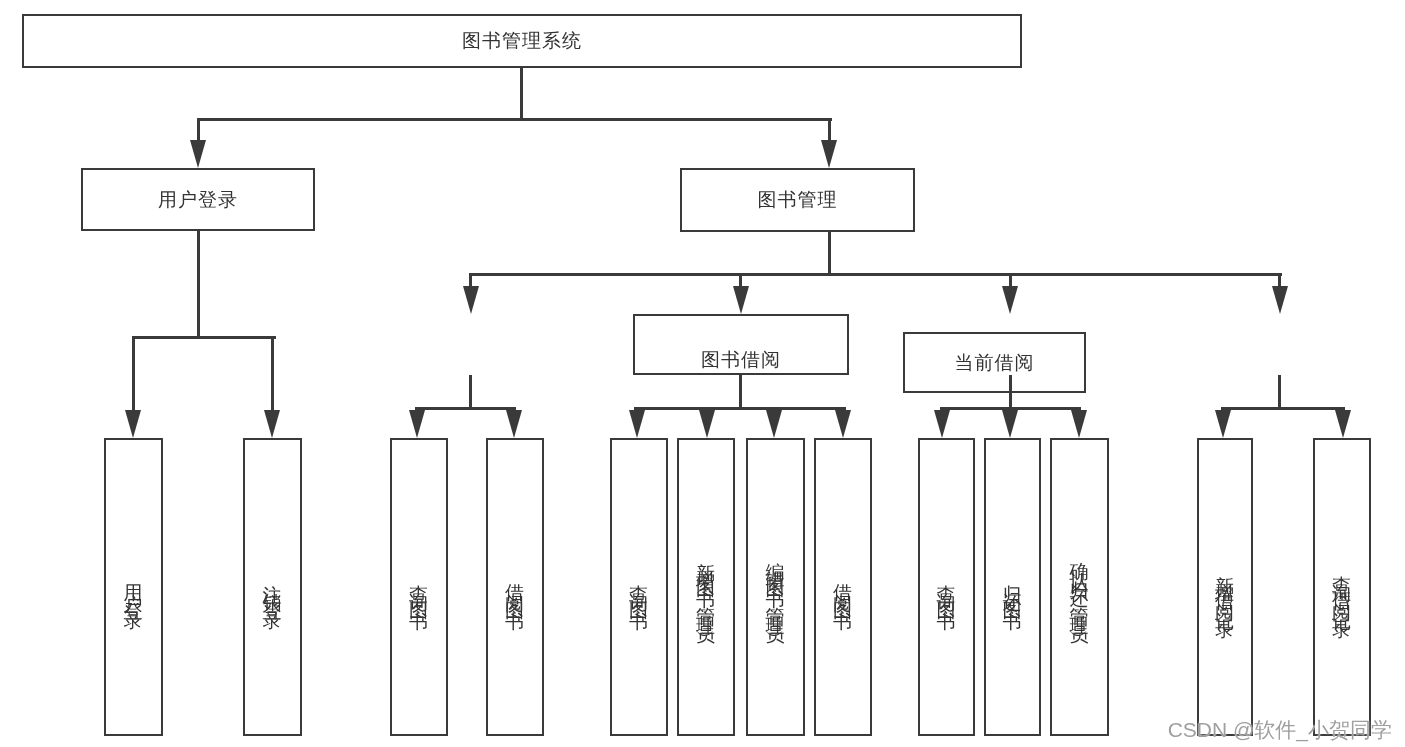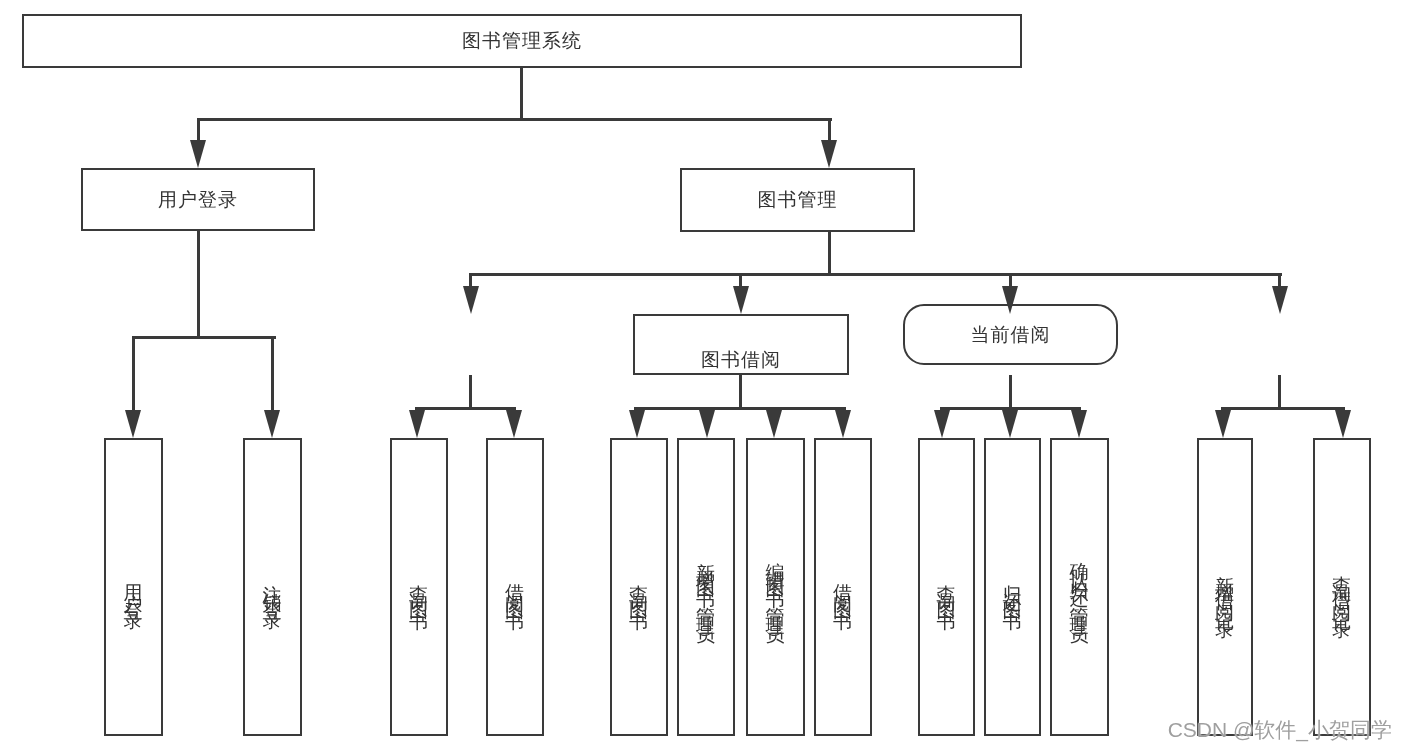--- a/index.html
+++ b/index.html
@@ -67,21 +67,21 @@
 
   <div class="box" style="left:680px;top:168px;width:235px;height:64px;">
     <span>图书管理</span>
   </div>
 
 
   <div class="box" style="left:633px;top:314px;width:216px;height:61px;align-items:flex-end;">
     <span>图书借阅</span>
   </div>
 
-  <div class="box" style="left:903px;top:304px;width:215px;height:61px;border-radius:21px;">
+  <div class="box" style="left:903px;top:332px;width:183px;height:61px;">
     <span>当前借阅</span>
   </div>
 
 
   <div class="box leaf" style="left:104px;top:438px;width:59px;height:298px;">
     <span class="label-v">用户登录</span>
   </div>
 
   <div class="box leaf" style="left:243px;top:438px;width:59px;height:298px;">
     <span class="label-v">注销登录</span>

